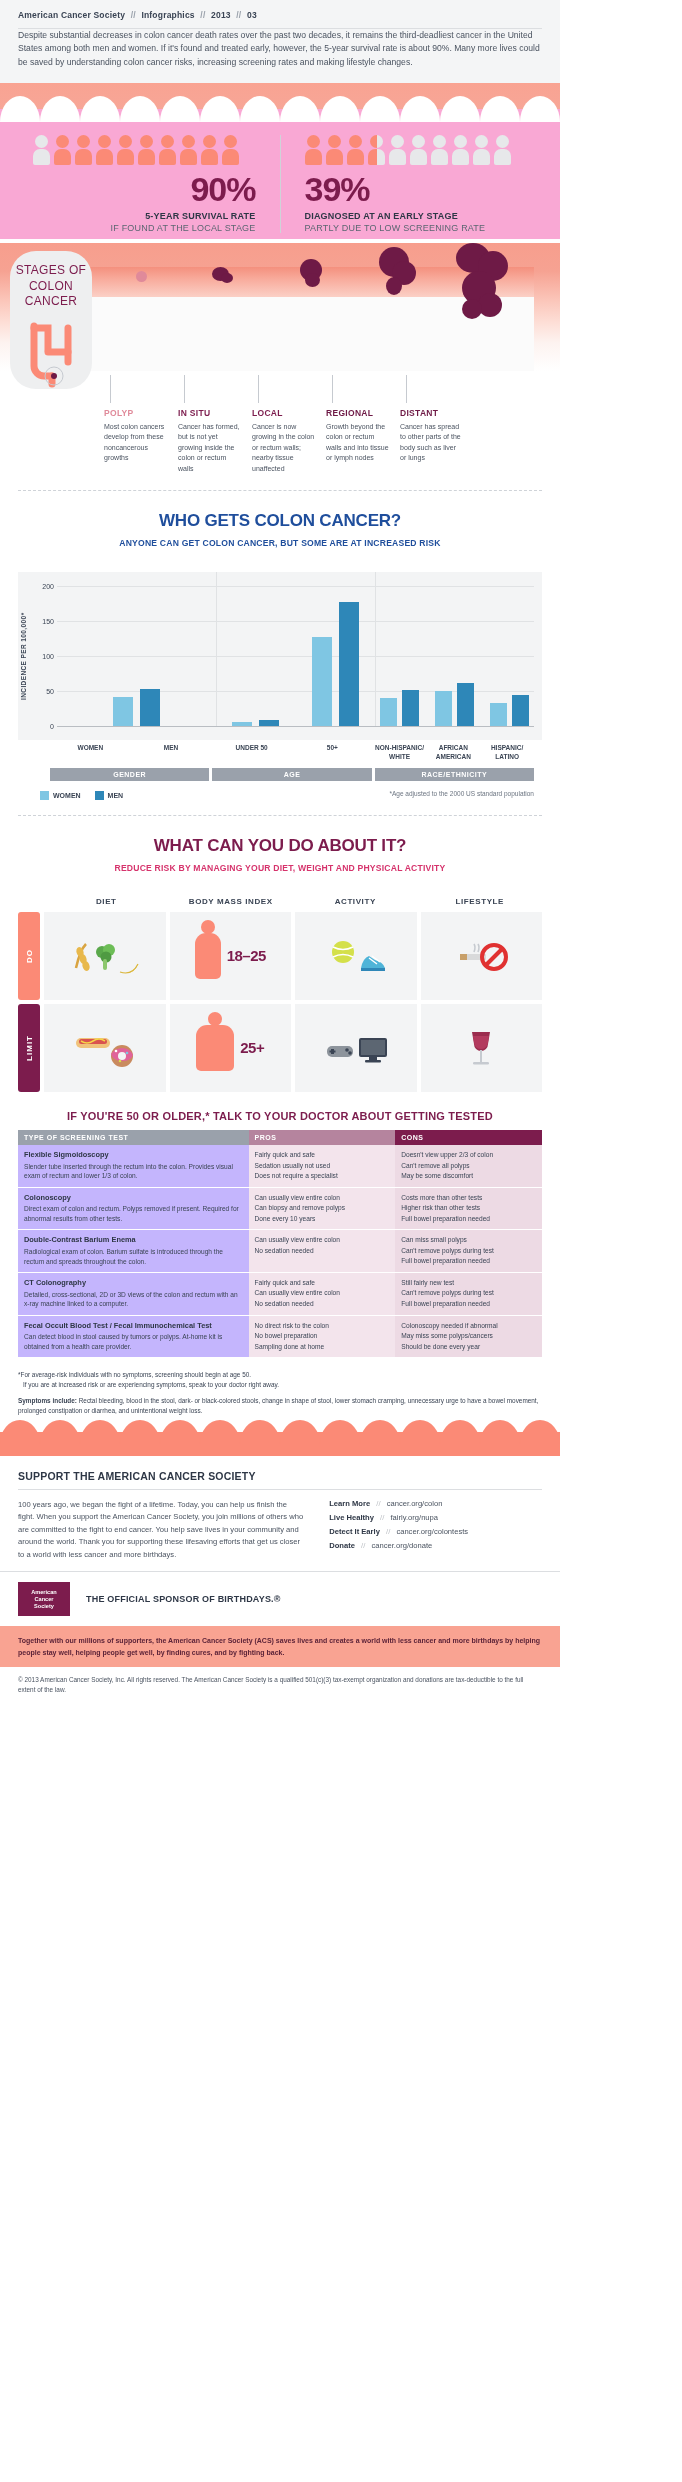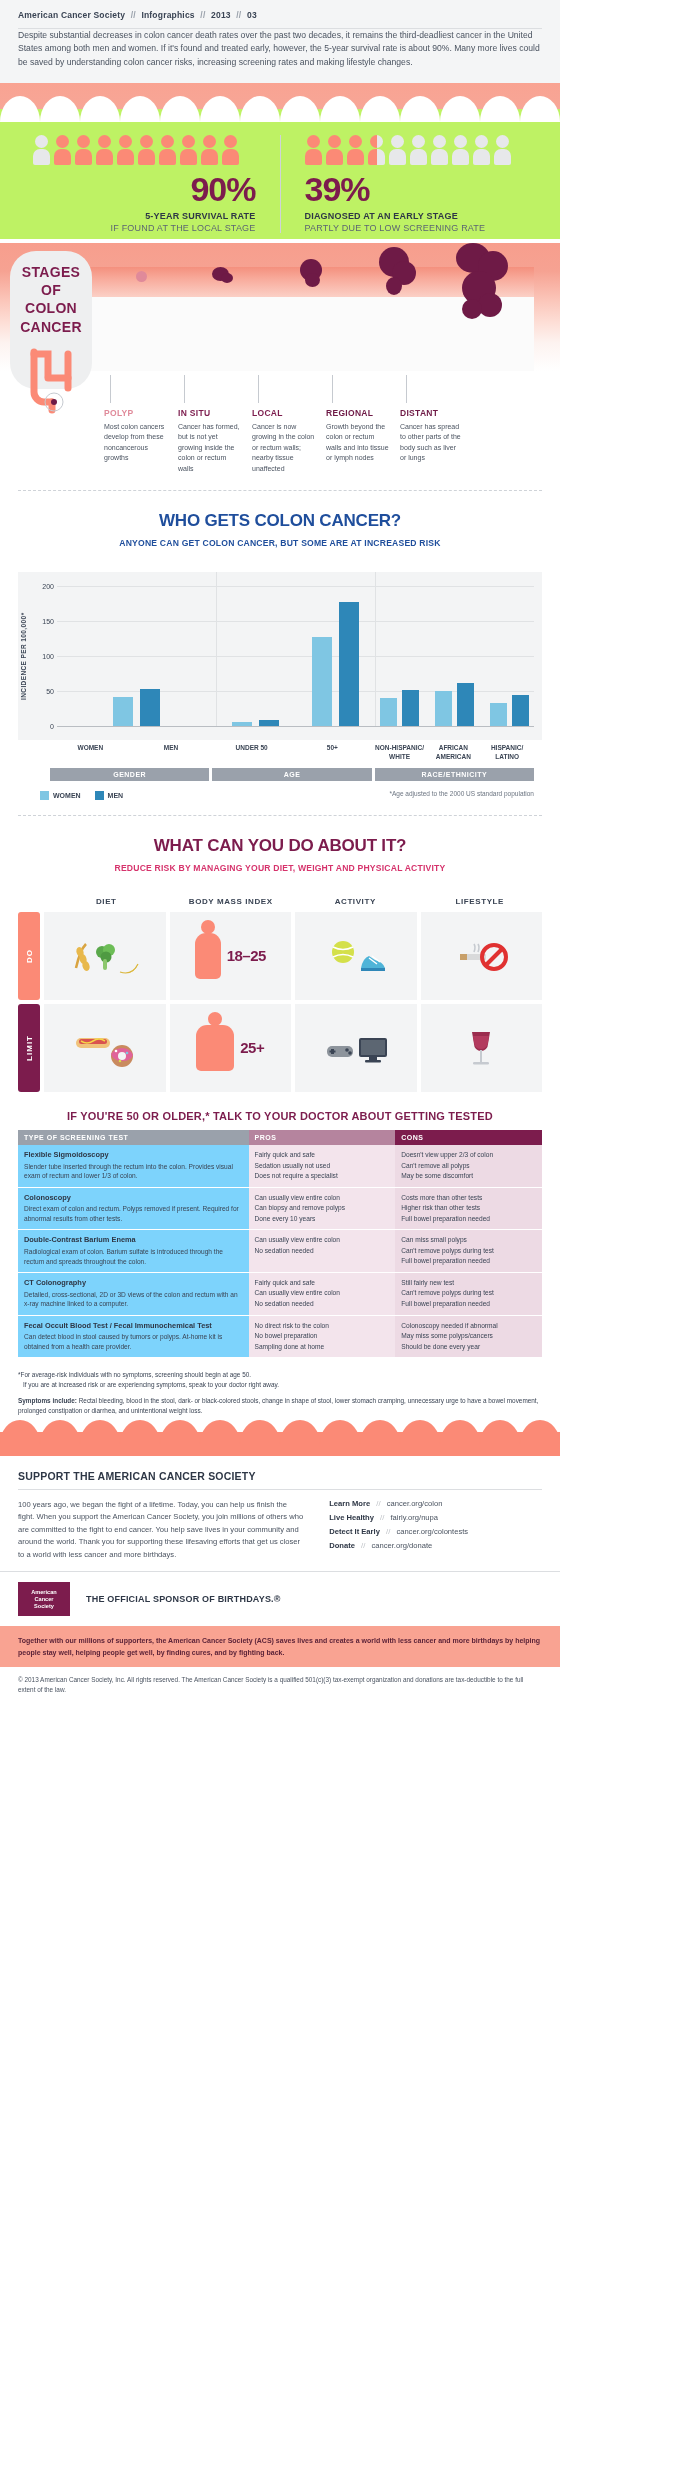--- a/index.html
+++ b/index.html
@@ -13,21 +13,21 @@
   
   .header { background:#f4f5f6; padding:10px 18px 14px 18px; }
   .breadcrumb { font-size:8.5px; font-weight:bold; color:#3a4454; letter-spacing:.2px;
                 padding-bottom:8px; border-bottom:1px solid #dcdee1; }
   .breadcrumb .sep { color:#9aa1ab; margin:0 3px; font-weight:bold; }
   h1.title { font-size:20px; font-weight:bold; letter-spacing:-.3px; color:#2e3746;
              margin:10px 0 6px 0; }
   .intro { font-size:8.6px; line-height:1.55; color:#4a5360; max-width:645px; }
 
   
-  .hero { position:relative; background:#bef264; }
+  .hero { position:relative; background:#f9a8d4; }
   .hero-top-band { height:26px; width:100%;
       background:linear-gradient(180deg,#f9a392 0%, #f7a697 100%); position:relative; }
   .scallop { position:absolute; left:0; right:0; bottom:-13px; height:26px; display:flex; }
   .scallop i { flex:1 1 0; height:26px; background:#ffffff; border-radius:50% 50% 0 0 / 100% 100% 0 0; }
 
   .stats { display:flex; padding:26px 0 6px 0; }
   .stat { flex:1; padding:0 10px; }
   .stat.left { border-right:1px solid #cfd3d8; }
   .people { display:flex; gap:3px; justify-content:flex-start; padding-left:22px; }
   .stat.right .people { padding-left:14px; }
@@ -50,21 +50,21 @@
   .stages-wrap { position:relative; margin-top:4px; }
   .colon-band { position:relative; height:128px;
      background:linear-gradient(180deg,#f79e8d 0%, #f6a292 22%, #fbc6ba 45%, #fdded6 62%, #fdf3f0 78%, #ffffff 100%); }
   .colon-inner { position:absolute; left:36px; right:26px; top:24px; bottom:0;
      background:#fbfbfb; border-radius:16px 16px 0 0; }
   .tissue { position:absolute; left:0; right:0; top:0; height:30px;
      background:linear-gradient(180deg,#f4907e 0%,#f8ab9c 40%,#fbd0c6 100%); }
 
   .stage-card { position:absolute; left:10px; top:8px; width:82px; height:138px;
      background:#eeeff0; border-radius:26px; z-index:4; text-align:center; padding-top:12px; }
-  .stage-card .t { font-size:14px; font-weight:bold; color:#7c1c4d; line-height:1.3; letter-spacing:.3px; }
+  .stage-card .t { font-size:12px; font-weight:normal; color:#7c1c4d; line-height:1.3; letter-spacing:.3px; }
   .colon-fig { width:54px; height:70px; margin:8px auto 0; position:relative; }
 
   .tumors { position:absolute; left:0; right:0; top:0; height:110px; z-index:3; }
   .tumor { position:absolute; background:#6e1a46; border-radius:50%; }
 
   .stage-labels { display:flex; padding:4px 0 0 104px; position:relative; z-index:5; }
   .sl { width:64px; margin-right:10px; }
   .sl .name { font-size:8.5px; font-weight:bold; letter-spacing:.3px; margin-bottom:4px; }
   .sl .desc { font-size:7px; line-height:1.5; color:#4a5360; }
   .sl .stem { width:1px; height:28px; background:#c6cad0; margin:0 auto 5px 6px; }
@@ -138,21 +138,21 @@
                margin:18px 0 8px; letter-spacing:.2px; }
   table.screen { width:calc(100% - 36px); margin:0 18px; border-collapse:collapse;
                  table-layout:fixed; }
   table.screen th { font-size:7px; font-weight:bold; color:#fff; text-align:left;
                     padding:4px 6px; letter-spacing:.5px; }
   th.c1 { background:#9aa1ab; width:44%; }
   th.c2 { background:#b5849e; width:28%; }
   th.c3 { background:#7c1c4d; width:28%; }
   table.screen td { vertical-align:top; padding:5px 6px; font-size:6.6px; line-height:1.45;
                     border-bottom:1px solid #ffffff; }
-  td.c1 { background:#7dd3fc; color:#3a4454; }
+  td.c1 { background:#c4b5fd; color:#3a4454; }
   td.c2 { background:#f3e4ec; color:#3a4454; }
   td.c3 { background:#eddae4; color:#3a4454; }
   td.c1 b { font-size:7.4px; display:block; margin-bottom:1px; color:#2e3746; }
   td ul { list-style:none; }
   td li { margin-bottom:1px; }
 
   .fine { font-size:6.4px; line-height:1.55; color:#3a4454; margin:12px 18px 0; }
   .fine b { font-weight:bold; }
 
   

